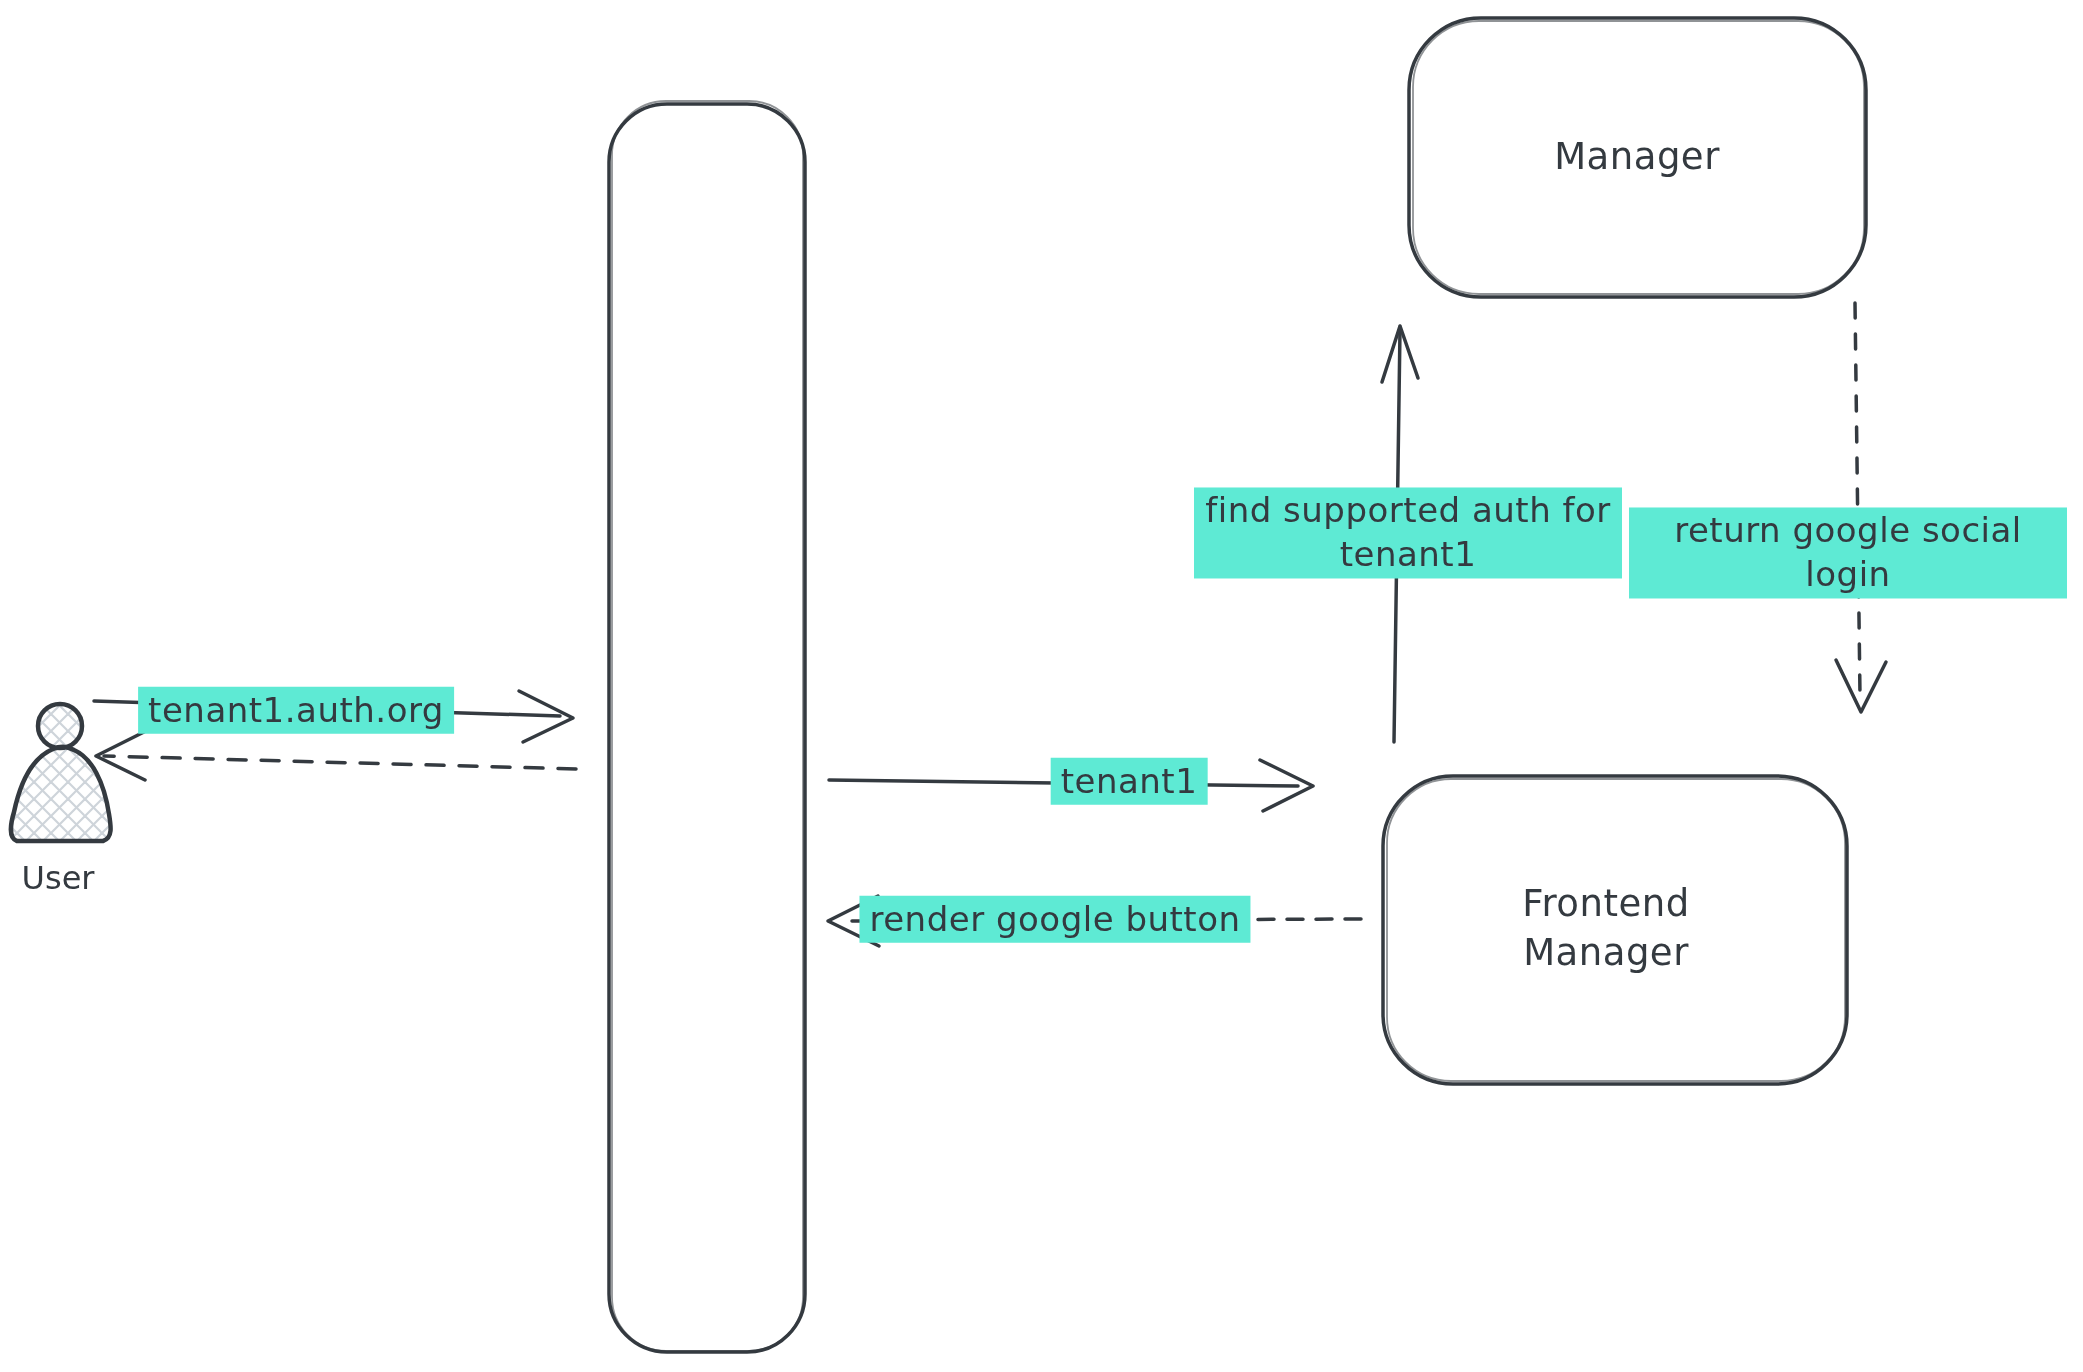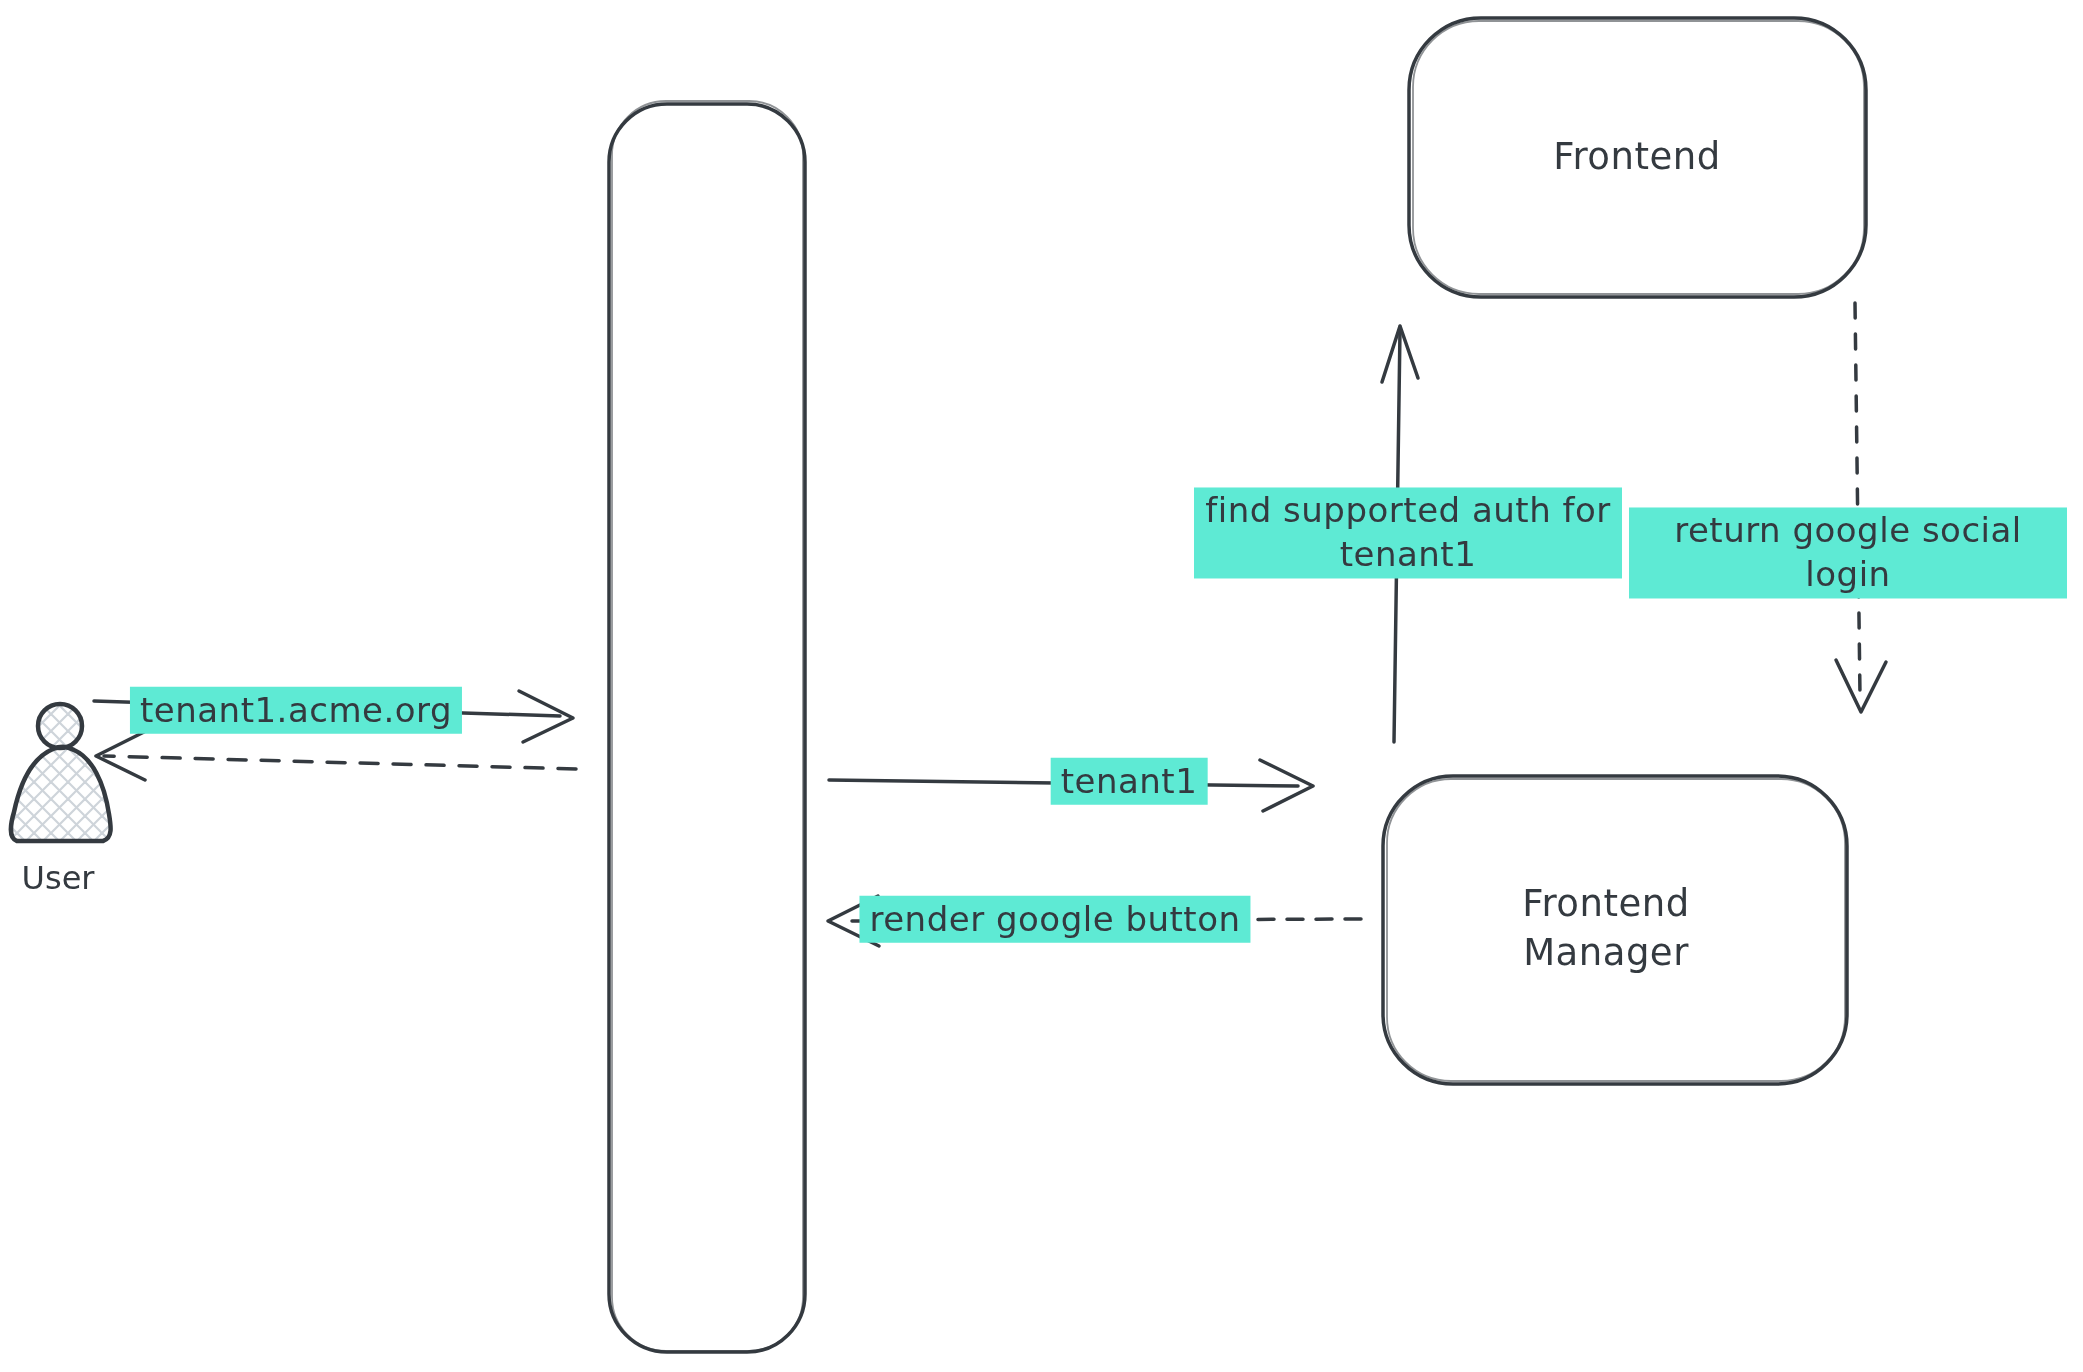--- a/index.html
+++ b/index.html
@@ -113,25 +113,25 @@
 
     <g stroke="#343a40" stroke-width="3.5" fill="none" stroke-linecap="round" stroke-linejoin="round">
       <path d="M1855 303 L1860 696" stroke-dasharray="15 16"></path>
       <path d="M1861 712 L1836 660 M1861 712 L1886 662"></path>
     </g>
   </svg>
 
   <div class="lbl user-lbl" style="left:58px; top:878px;">User</div>
 
 
-  <div class="lbl node-lbl" style="left:1637px; top:157px;">Frontend</div>
+  <div class="lbl node-lbl" style="left:1637px; top:157px;">Manager</div>
 
   <div class="lbl node-lbl wrap" style="left:1606px; top:929px; width:220px;">Frontend Manager</div>
 
-  <div class="lbl edge-lbl" style="left:296px; top:710px;">tenant1.acme.org</div>
+  <div class="lbl edge-lbl" style="left:296px; top:710px;">tenant1.auth.org</div>
 
   <div class="lbl edge-lbl" style="left:1129px; top:781px;">tenant1</div>
 
   <div class="lbl edge-lbl" style="left:1055px; top:919px;">render google button</div>
 
   <div class="lbl edge-lbl wrap" style="left:1408px; top:533px; width:420px;">find supported auth for tenant1</div>
 
   <div class="lbl edge-lbl wrap" style="left:1848px; top:553px; width:430px;">return google social login</div>
 
 </div>

